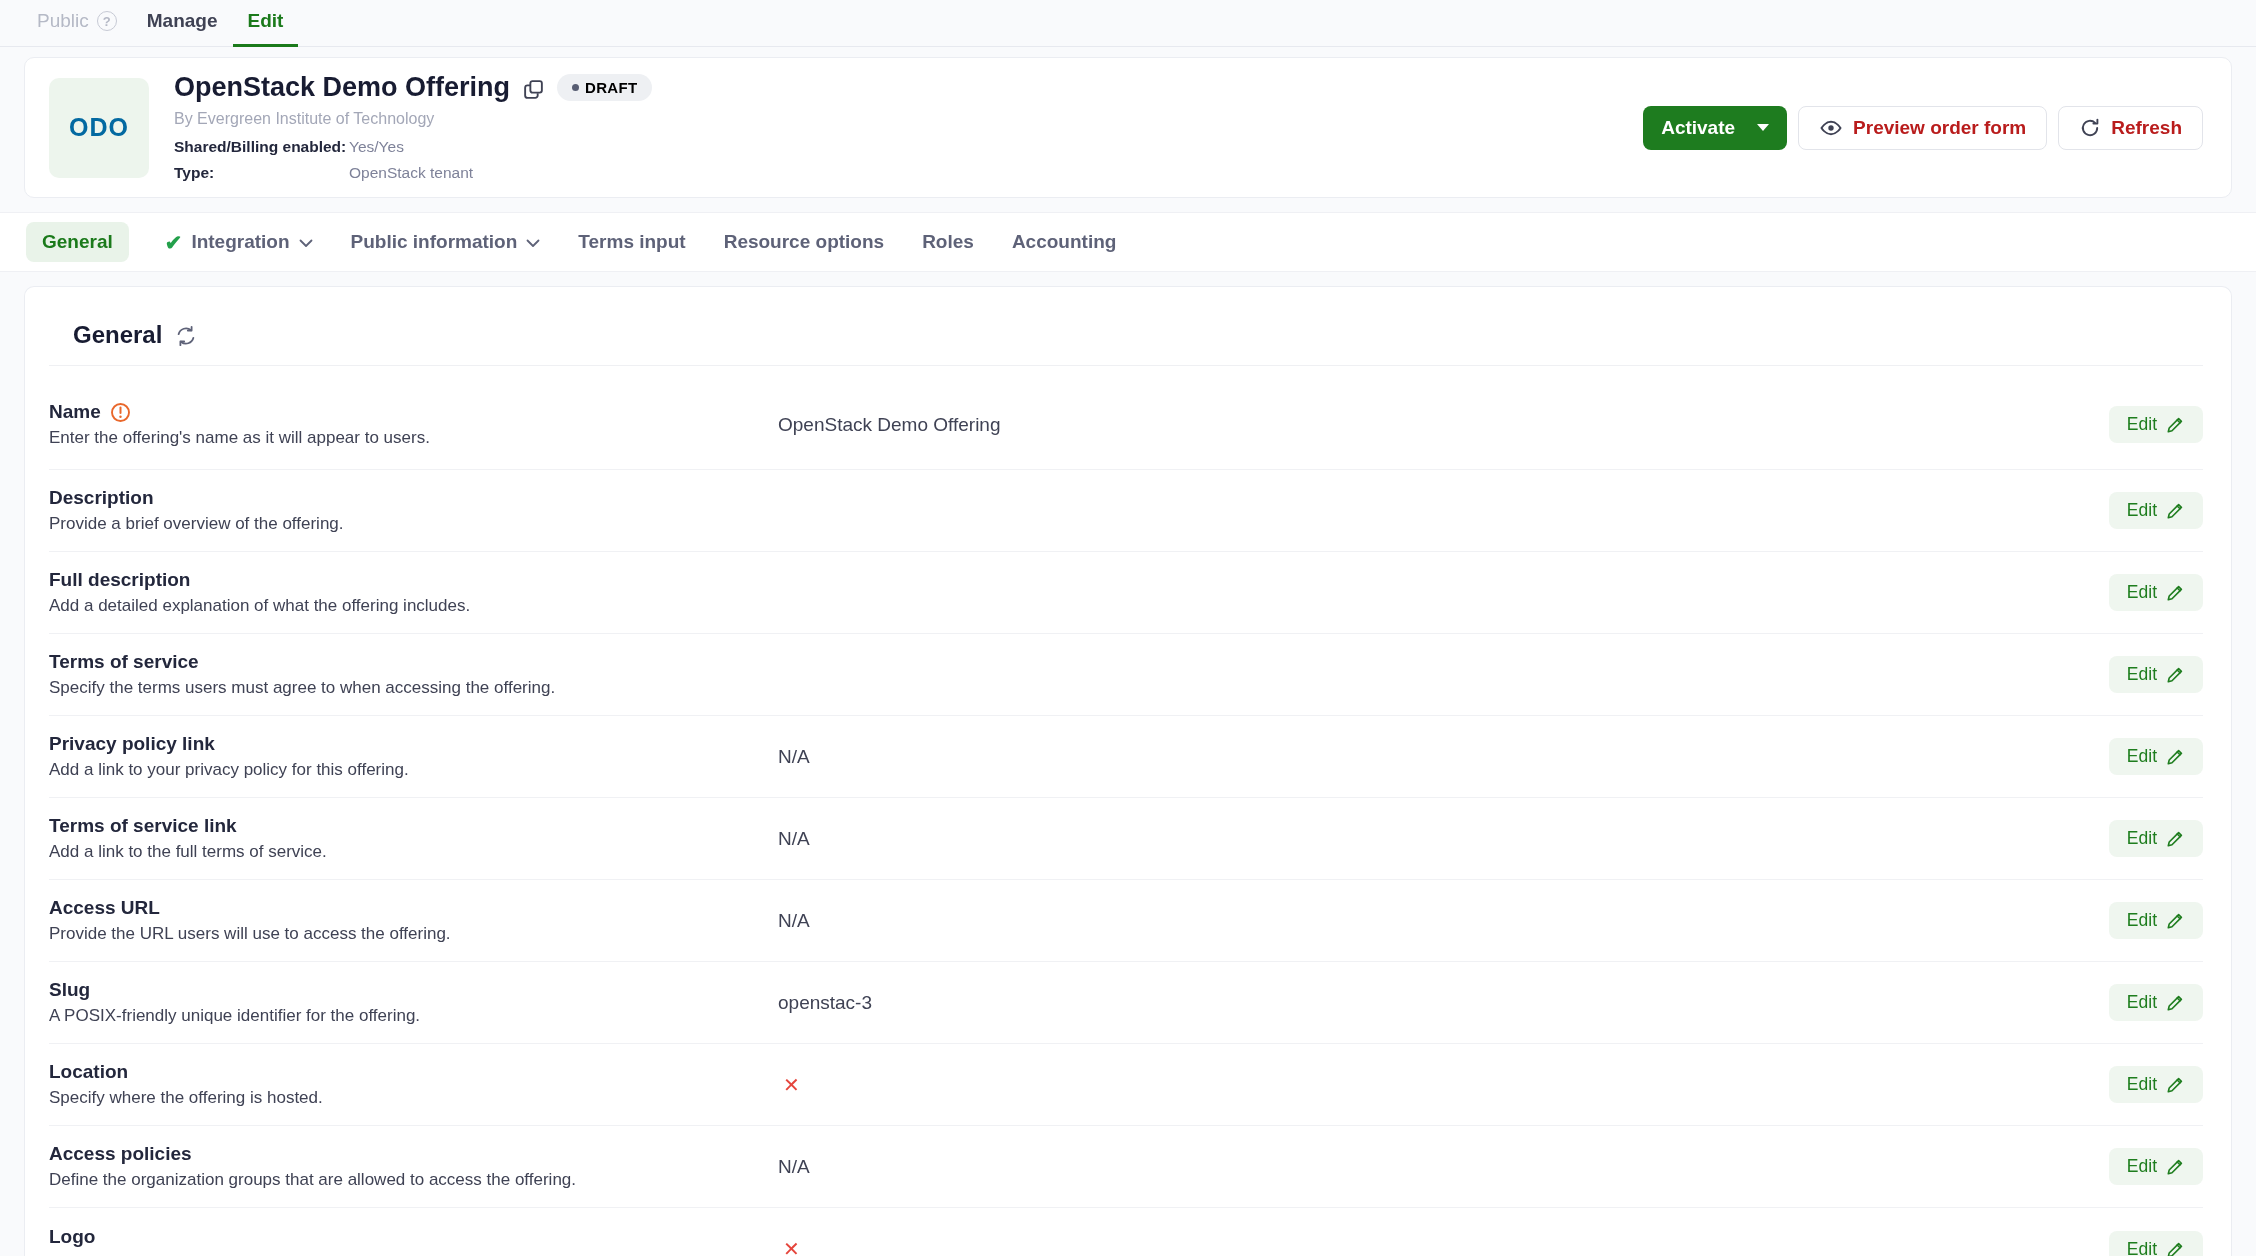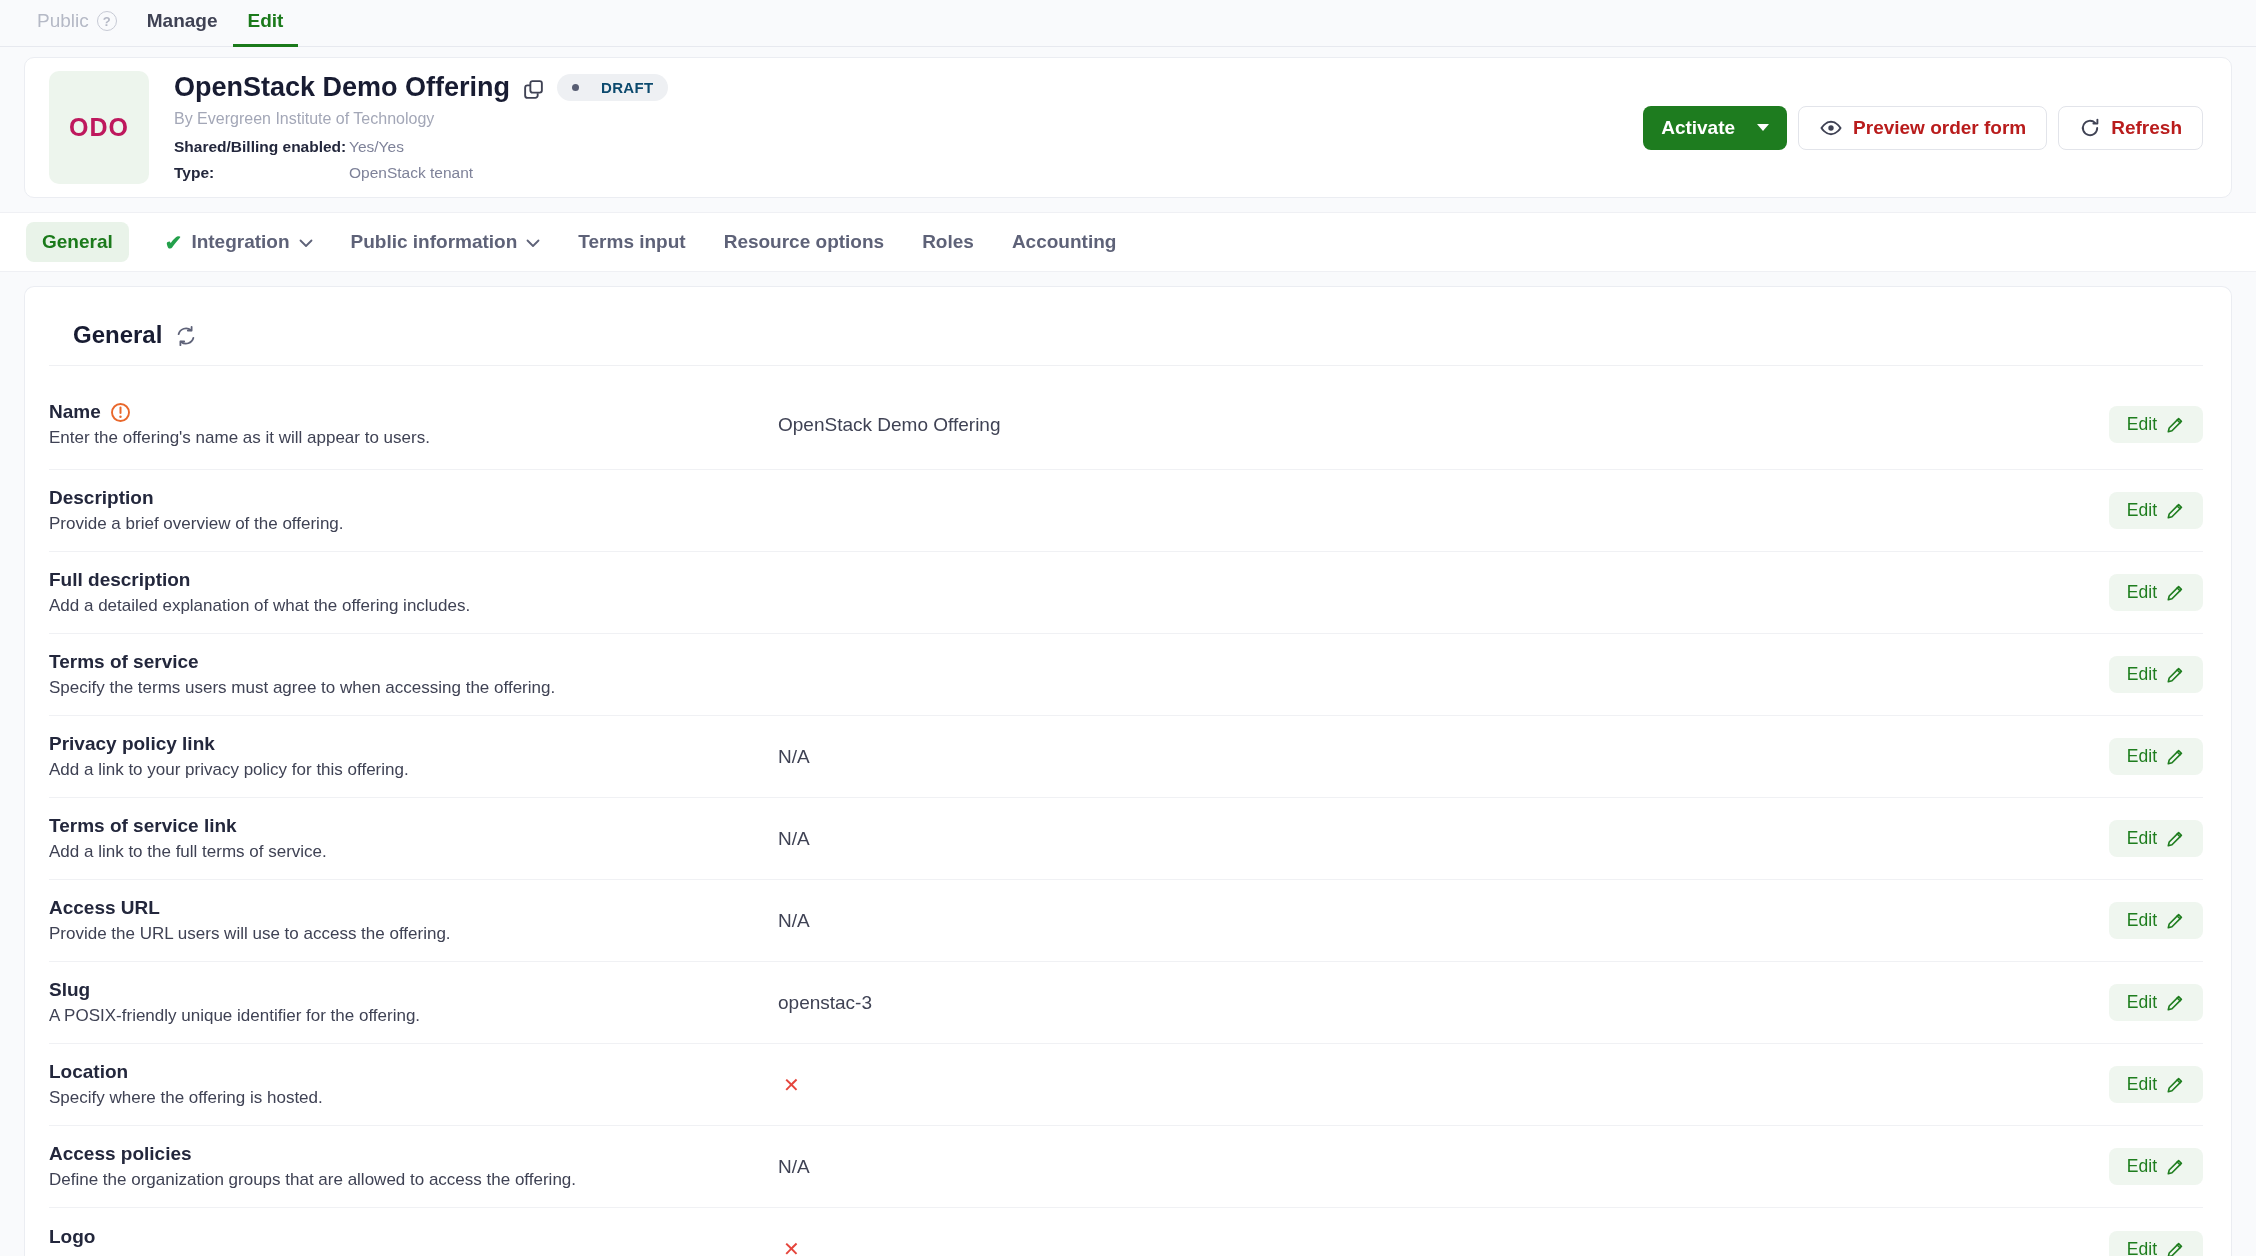--- a/index.html
+++ b/index.html
@@ -30,32 +30,32 @@
     font-size:13px; color:#b5b9c6; font-weight:700;
   }
 
   
   .header-card {
     margin:10px 24px 0; background:#fff; border:1px solid #ebedf2;
     border-radius:10px; height:141px;
     display:flex; align-items:center; padding:0 28px 0 24px;
   }
   .avatar {
-    width:100px; height:113px; border-radius:10px; background:#edf5ed;
+    width:100px; height:100px; border-radius:10px; background:#edf5ed;
     display:flex; align-items:center; justify-content:center;
-    font-size:25px; font-weight:600; color:#be185d; letter-spacing:1px;
+    font-size:25px; font-weight:600; color:#0369a1; letter-spacing:1px;
     flex:0 0 auto;
   }
   .head-info { margin-left:25px; flex:1 1 auto; }
   .title-row { display:flex; align-items:center; gap:12px; }
   .offering-title { font-size:27px; font-weight:700; color:#181c32; }
   .copy-icon { cursor:pointer; display:inline-flex; margin-top:3px; }
   .badge {
-    display:inline-flex; align-items:center; gap:22px;
-    background:#eef0f3; color:#0c4a6e; border-radius:15px;
+    display:inline-flex; align-items:center; gap:6px;
+    background:#eef0f3; color:#000000; border-radius:15px;
     font-size:15px; font-weight:700; padding:5px 15px; letter-spacing:.3px;
   }
   .badge .dot { width:7px; height:7px; border-radius:50%; background:#575d72; }
   .byline { margin-top:7px; font-size:16px; color:#a3a7b7; }
   .detail-row { display:flex; margin-top:6px; font-size:15.5px; line-height:20px; }
   .detail-row .dl { width:175px; font-weight:700; color:#23273c; }
   .detail-row .dv { color:#7e8299; }
 
   .head-actions { display:flex; align-items:center; gap:11px; flex:0 0 auto; }
   .btn {

